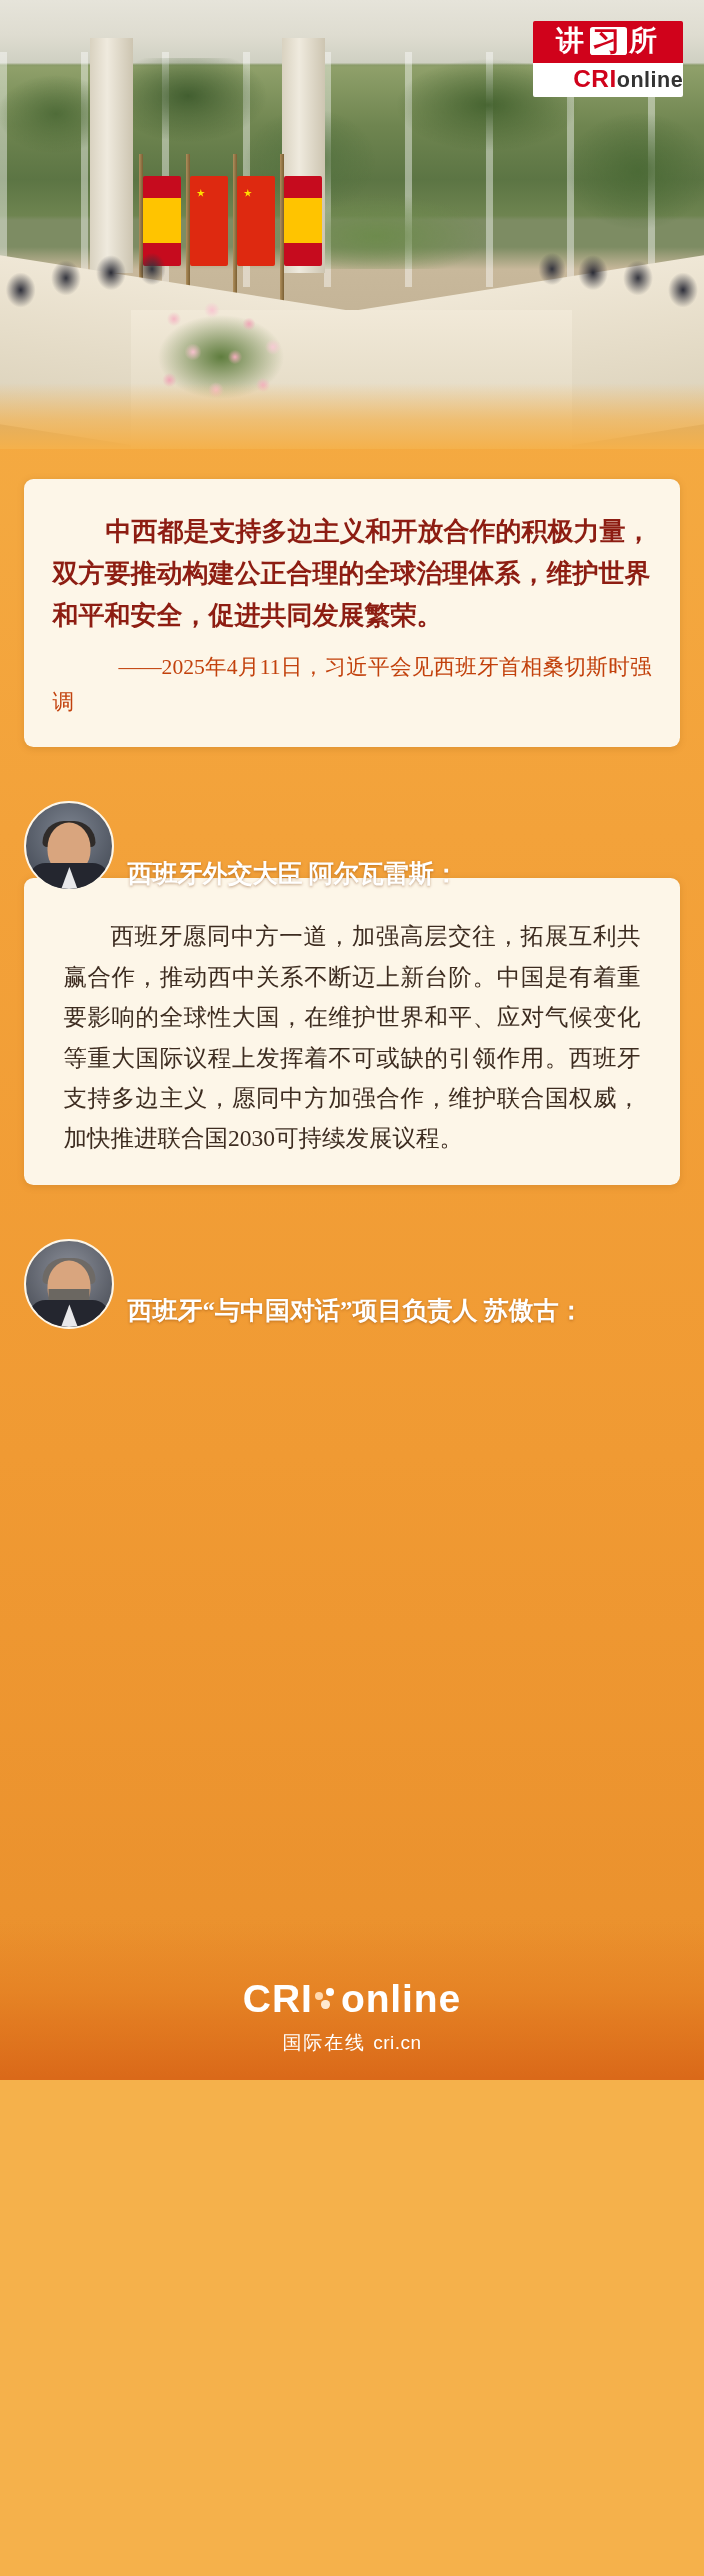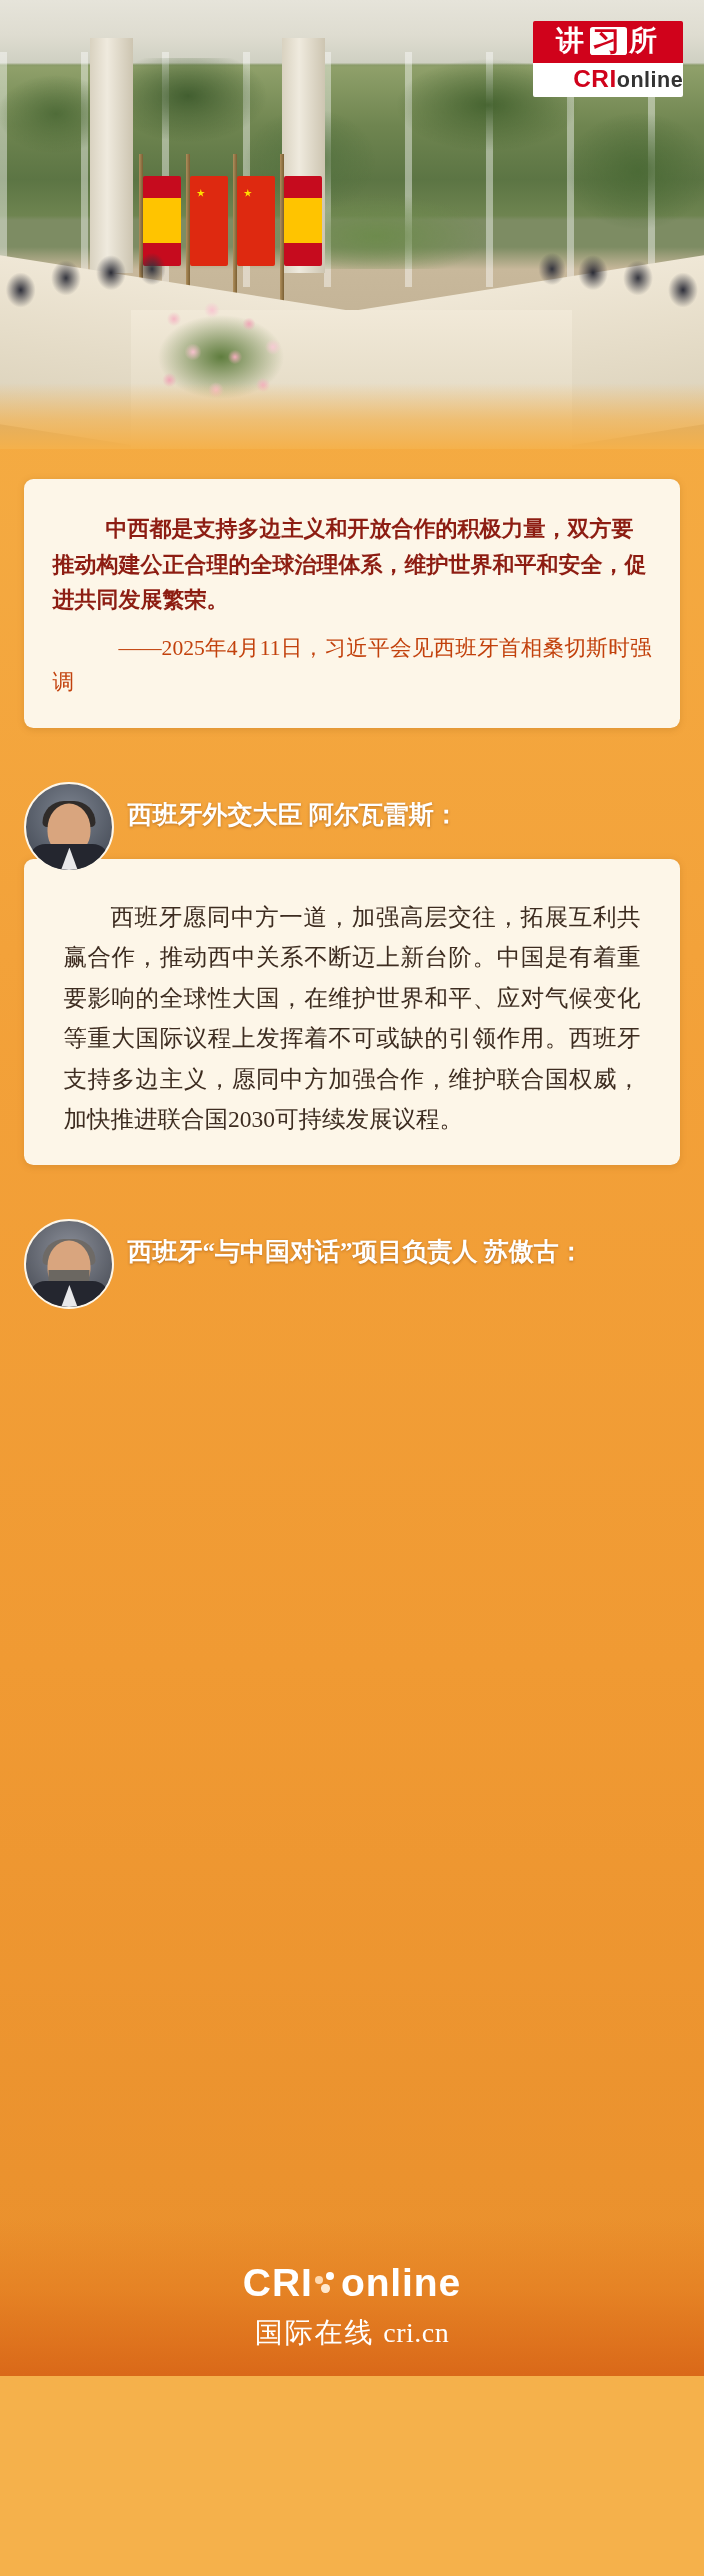--- a/index.html
+++ b/index.html
@@ -9,21 +9,21 @@
   body {
     width: 704px;
     height: 2576px;
     font-family: "Liberation Sans", sans-serif;
     background: #f5b14b;
     overflow: hidden;
   }
   .page {
     position: relative;
     width: 704px;
-    height: 2376px;
+    height: 2080px;
     background: linear-gradient(180deg, #f7c265 0%, #f5ae45 10%, #f3a23a 40%, #f09a33 70%, #e98f2c 100%);
     overflow: hidden;
   }
 
   
   .hero {
     position: relative;
     width: 704px;
     height: 449px;
     overflow: hidden;
@@ -224,21 +224,21 @@
     box-shadow: 0 1.9px 7.5px rgba(130,70,10,.18);
     padding: 28px 39px 26px;
     box-sizing: border-box;
   }
   .quote-card {
     margin-top: 30px;
     padding: 32px 28px 28px;
   }
   .quote-text {
     color: #8d1d12;
-    font-size: 22px;
+    font-size: 26px;
     font-weight: bold;
     line-height: 1.62;
     text-indent: 53px;
     font-family: "Liberation Serif", serif;
   }
   .quote-attr {
     margin-top: 13px;
     color: #c2410c;
     font-size: 21.6px;
     line-height: 1.6;
@@ -248,21 +248,21 @@
   }
 
   
   .speaker-block {
     position: relative;
     margin-top: 54px;
   }
   .speaker-head {
     position: relative;
     display: flex;
-    align-items: flex-start;
+    align-items: flex-end;
     margin-bottom: -13px;
     z-index: 3;
   }
   .avatar {
     width: 90px;
     height: 90px;
     border-radius: 50%;
     border: 2.8px solid #fdf6e8;
     box-sizing: border-box;
     flex: 0 0 auto;
@@ -375,23 +375,23 @@
     width: 8.4px; height: 8.4px;
     border-radius: 50%;
     background: #ffffff;
   }
   .footer-logo .dots i:nth-child(1) { left: 0; top: 3.8px; background:#ffd9b0; }
   .footer-logo .dots i:nth-child(2) { left: 11.3px; top: 0; }
   .footer-logo .dots i:nth-child(3) { left: 6.6px; top: 12.2px; background:#ffe9cf; }
   .footer-sub {
     margin-top: 11.3px;
     color: #ffffff;
-    font-size: 28px;
+    font-size: 19px;
     letter-spacing: 1.9px;
-    font-family: Liberation Serif, serif;
+    font-family: Liberation Sans, sans-serif;
   }
   .footer-sub .url { letter-spacing: 0.5px; }
 </style>
 </head>
 <body>
 
 <div class="page">
 
   <div class="hero">
     <div class="hero-photo"></div>

